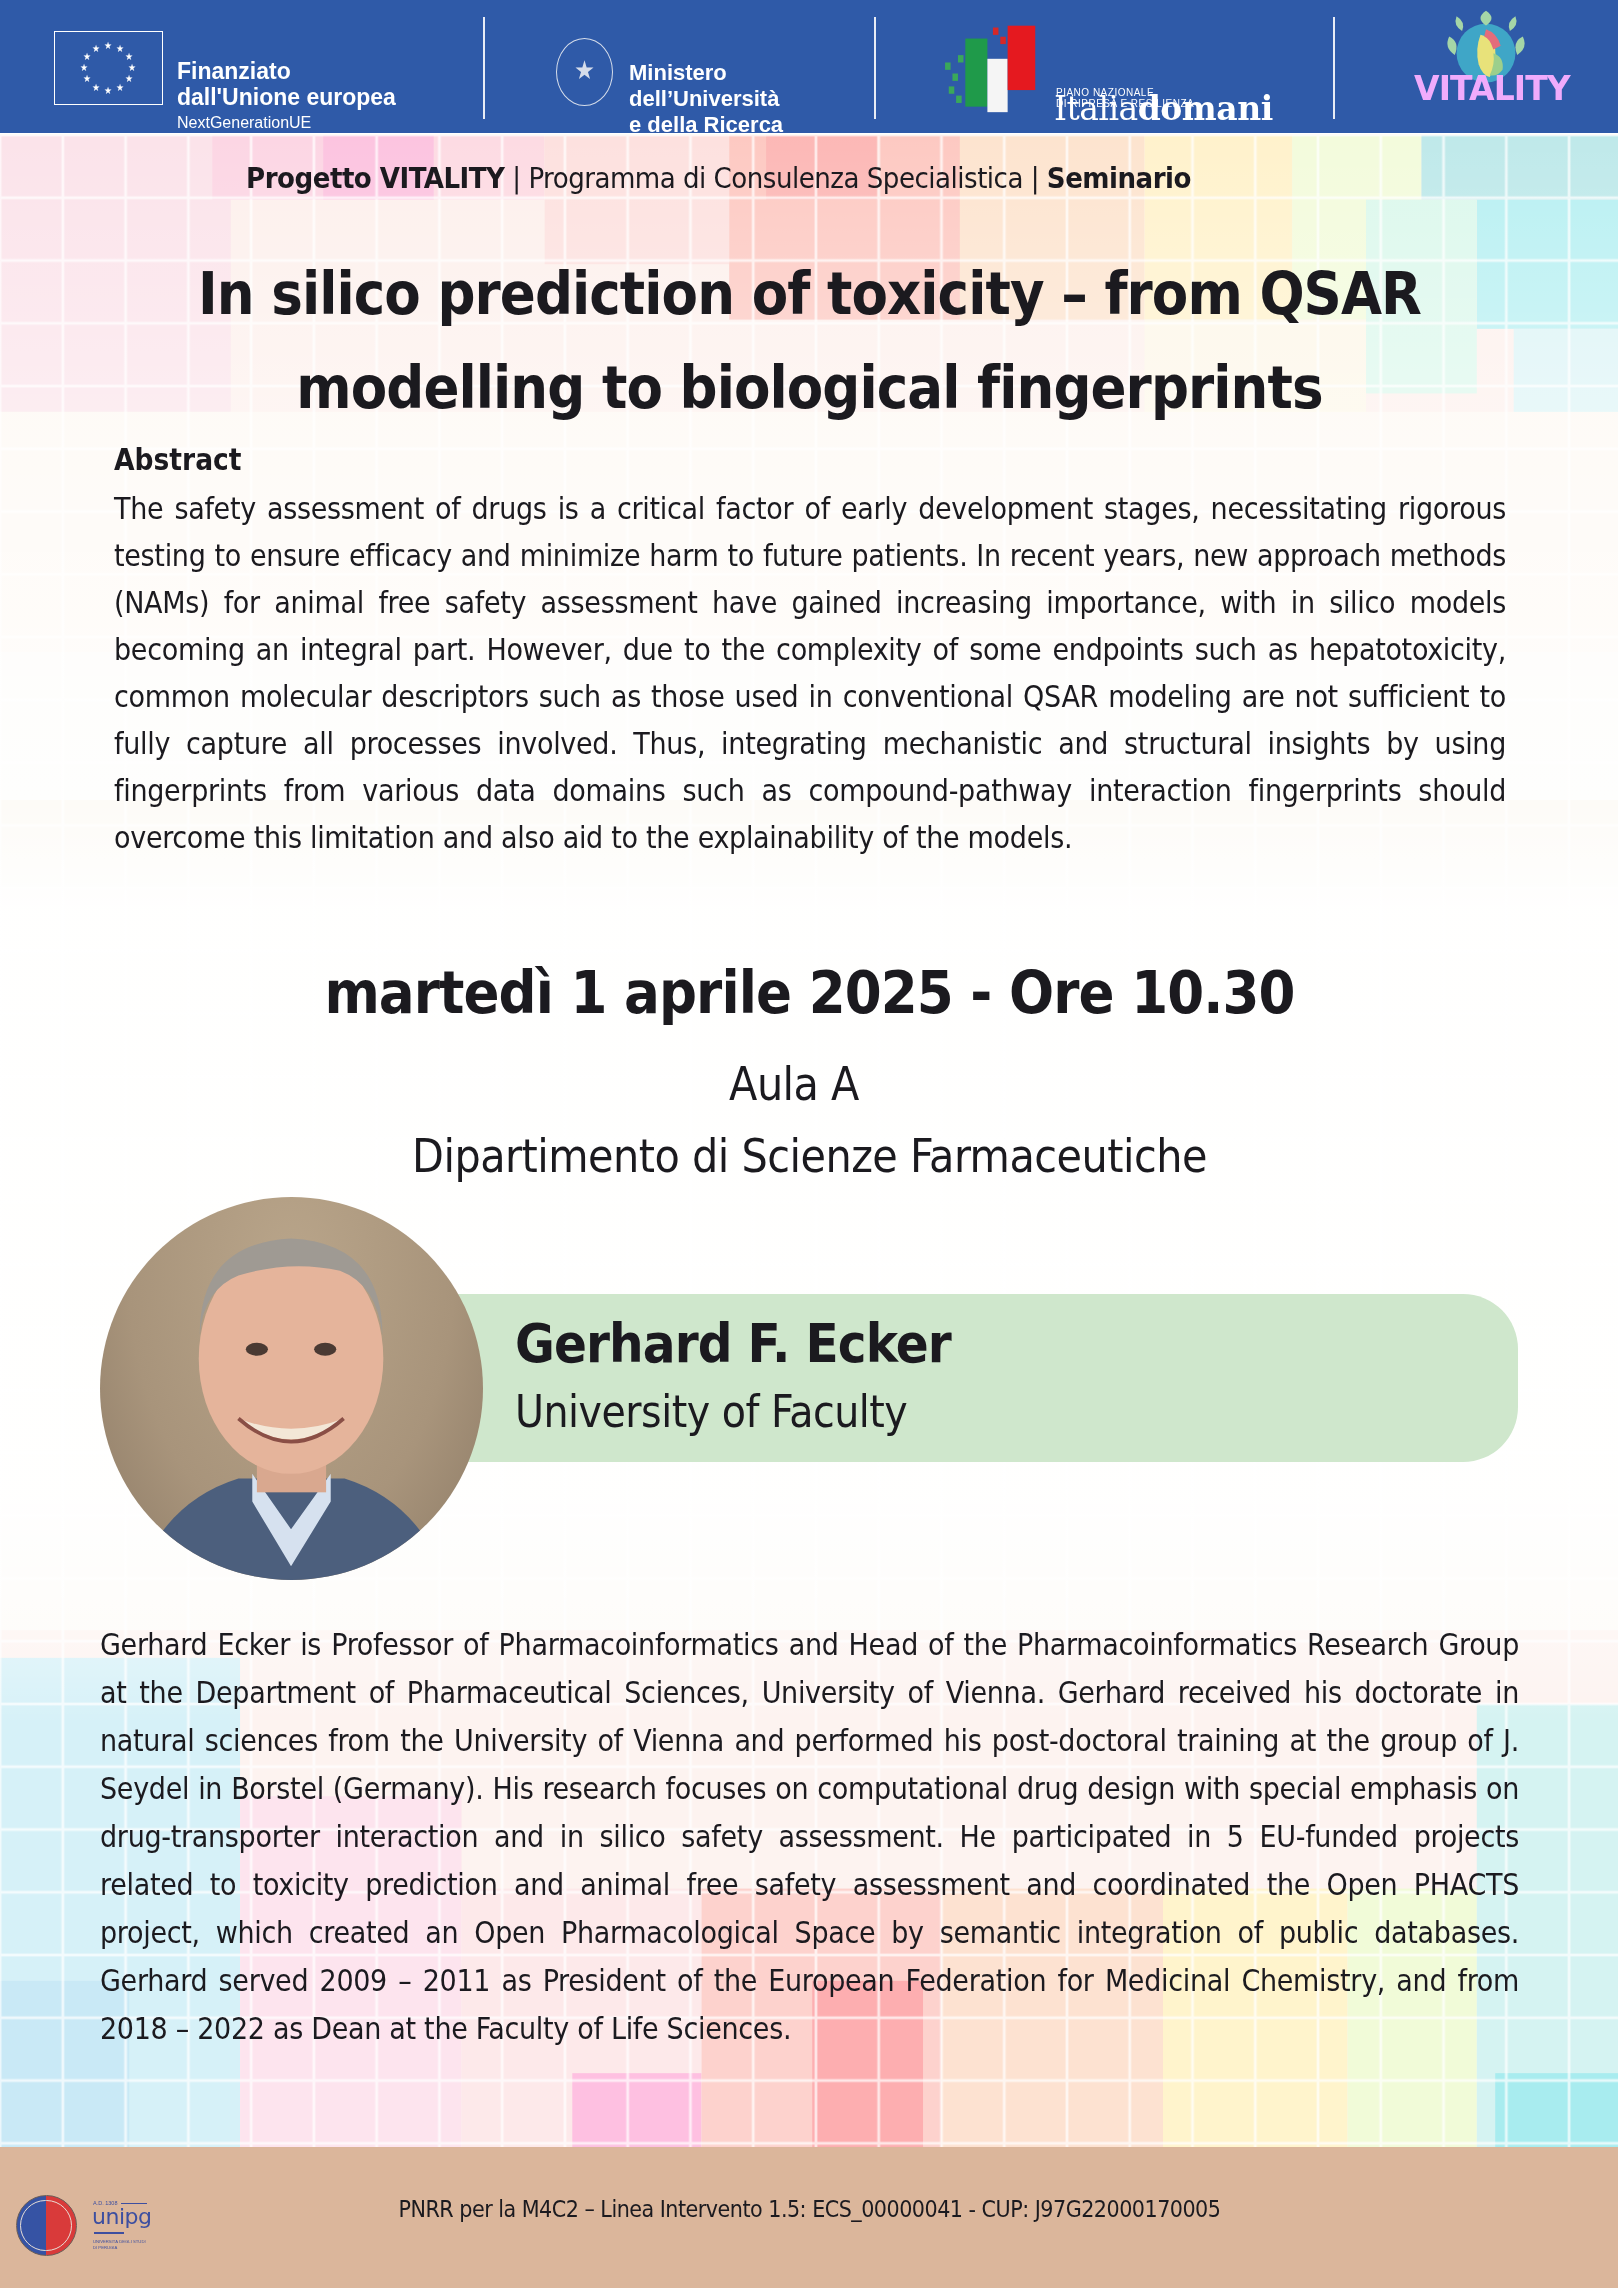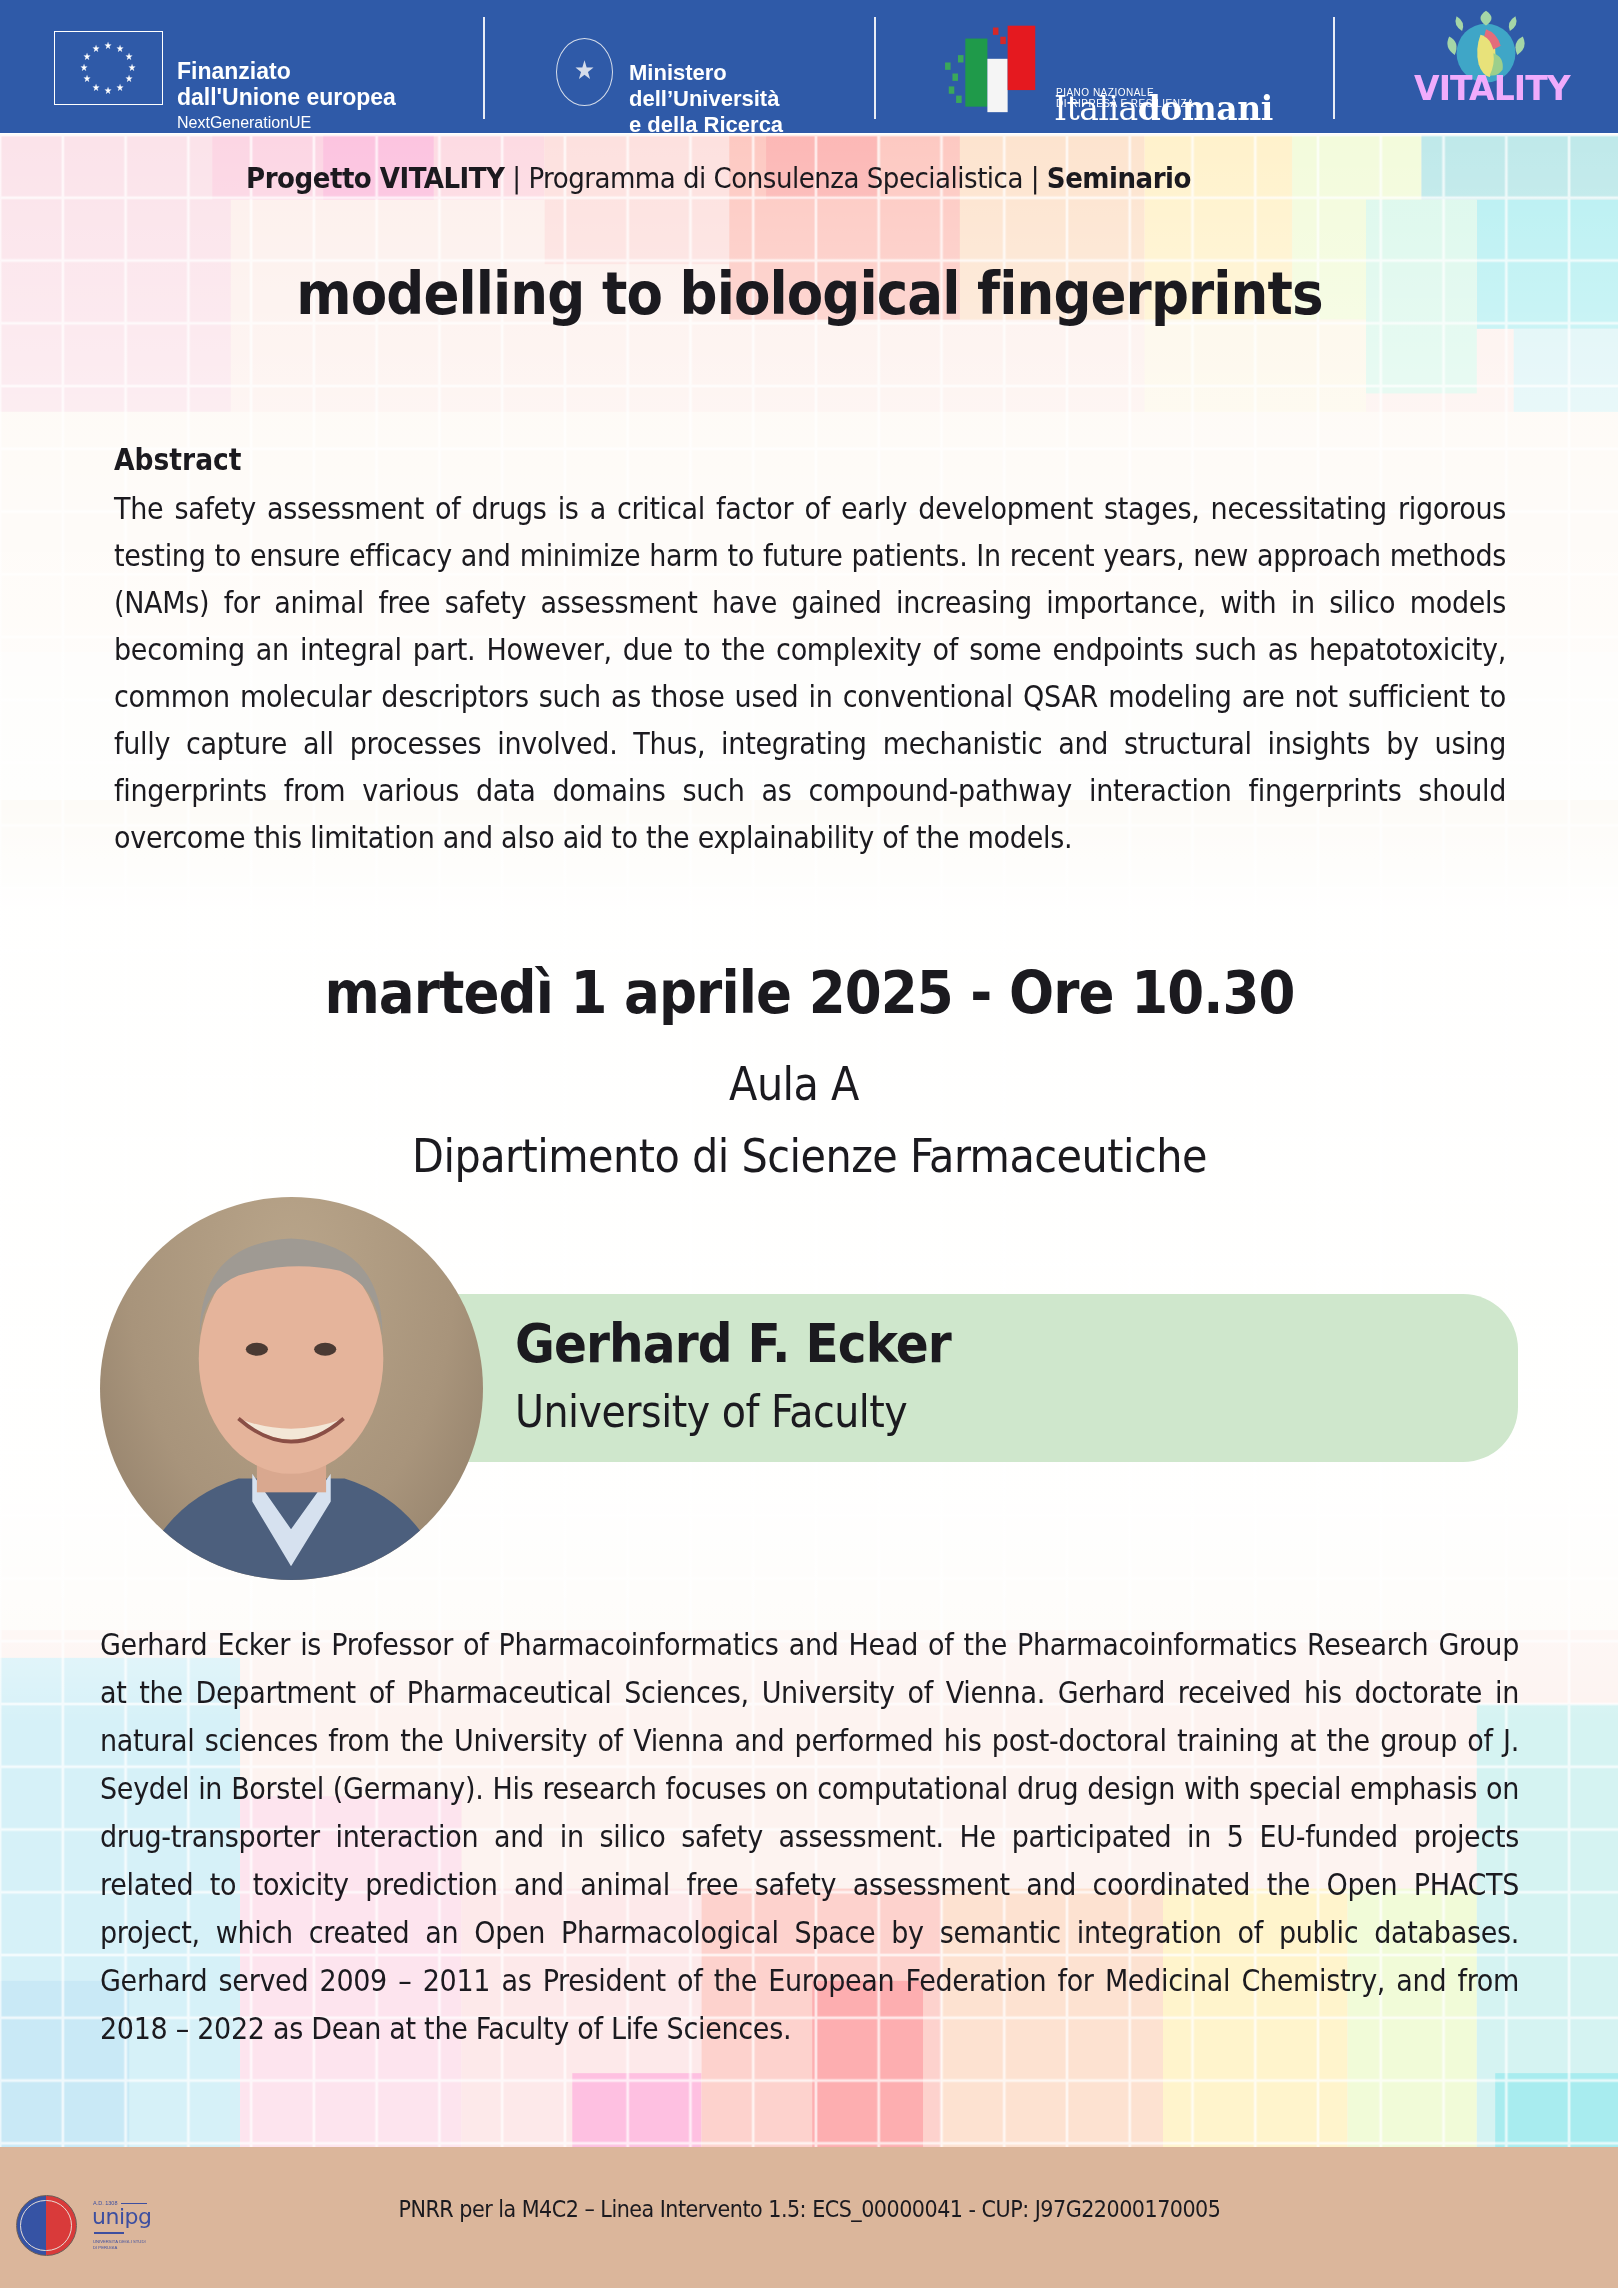--- a/index.html
+++ b/index.html
@@ -241,20 +241,21 @@
     <path d="M48 8 Q58 14 54 24 Q44 18 48 8 Z" fill="#a5d6a7"></path>
     <path d="M112 8 Q116 18 106 24 Q102 14 112 8 Z" fill="#a5d6a7"></path>
   </svg>
   <div class="vitality-word">VITALITY</div>
 </header>
 
 <main class="content">
   <div class="kicker"><b>Progetto VITALITY</b><span> | </span><span>Programma di Consulenza Specialistica</span><span> | </span><b>Seminario</b></div>
 
   <h1 class="title">
+    <div>In silico prediction of toxicity – from QSAR</div>
     <div>modelling to biological fingerprints</div>
   </h1>
 
   <div class="abstract-label">Abstract</div>
   <p class="abstract-body" style="margin:0">The safety assessment of drugs is a critical factor of early development stages, necessitating rigorous testing to ensure efficacy and minimize harm to future patients. In recent years, new approach methods (NAMs) for animal free safety assessment have gained increasing importance, with in silico models becoming an integral part. However, due to the complexity of some endpoints such as hepatotoxicity, common molecular descriptors such as those used in conventional QSAR modeling are not sufficient to fully capture all processes involved. Thus, integrating mechanistic and structural insights by using fingerprints from various data domains such as compound-pathway interaction fingerprints should overcome this limitation and also aid to the explainability of the models.</p>
 
   <div class="date">martedì 1 aprile 2025 - Ore 10.30</div>
   <div class="room">Aula A</div>
   <div class="dept">Dipartimento di Scienze Farmaceutiche</div>
 

